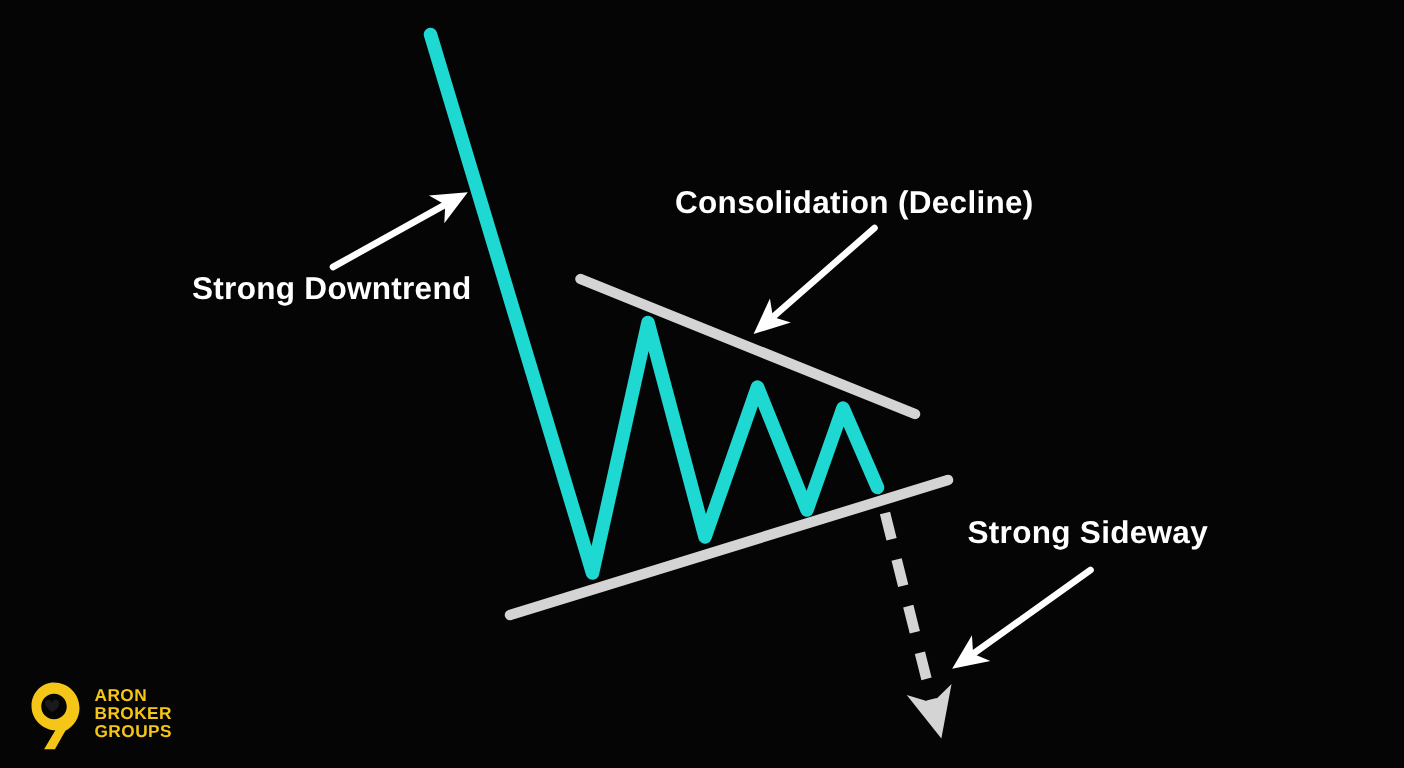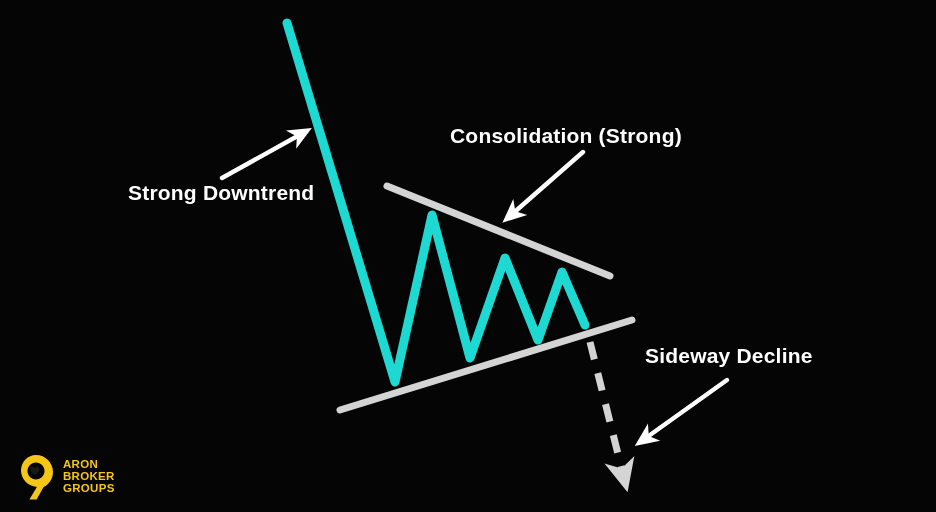--- a/index.html
+++ b/index.html
@@ -81,23 +81,23 @@
 
     <polyline id="price-line" fill="none" stroke="#1ed9d2" stroke-width="9" stroke-linejoin="round" stroke-linecap="round" points="287,23 395,382 432,215 470,358 505,258 538,340 562,272 585,325"></polyline>
 
     <line id="arrow-0" stroke="#ffffff" stroke-width="4.4" stroke-linecap="round" marker-end="url(#arrowWhite)" x1="222" y1="178" x2="303" y2="133"></line>
     <line id="arrow-1" stroke="#ffffff" stroke-width="4.4" stroke-linecap="round" marker-end="url(#arrowWhite)" x1="583" y1="152" x2="510" y2="216"></line>
     <line id="arrow-2" stroke="#ffffff" stroke-width="4.4" stroke-linecap="round" marker-end="url(#arrowWhite)" x1="727" y1="380" x2="643" y2="440"></line>
   </svg>
 
   <div class="anno-label" id="label-downtrend">Strong Downtrend</div>
 
-  <div class="anno-label" id="label-consolidation">Consolidation (Strong)</div>
+  <div class="anno-label" id="label-consolidation">Consolidation (Decline)</div>
 
-  <div class="anno-label" id="label-decline">Sideway Decline</div>
+  <div class="anno-label" id="label-decline">Strong Sideway</div>
 
   <div id="logo">
     <svg width="44" height="50" viewBox="0 0 44 50">
       <path d="M22 3 C31.4 3 39 10.6 39 20 C39 26.6 35.2 32.3 29.6 35.1 L22.6 47.5
                L15.4 47.5 L22.9 34.9 C13.9 34.4 7 27.1 7 18.6 C7 9.8 13.8 3 22 3 Z
                M22 10.5 C17.3 10.5 13.5 14.3 13.5 19 C13.5 23.7 17.3 27.5 22 27.5
                C26.7 27.5 30.5 23.7 30.5 19 C30.5 14.3 26.7 10.5 22 10.5 Z" fill="#f5c518"></path>
       <path d="M16.6 15.4 C18.3 13.6 20.1 14.8 20.6 16.6 C21.2 14.6 23.2 13.4 24.8 15.2
                C26.3 16.9 25.1 19.6 23.1 21.2 C22.3 21.9 21.4 22.4 20.7 22.7
                C20 22.3 19.2 21.7 18.5 21 C16.6 19.2 15.2 16.9 16.6 15.4 Z" fill="#1a1a1a"></path>

